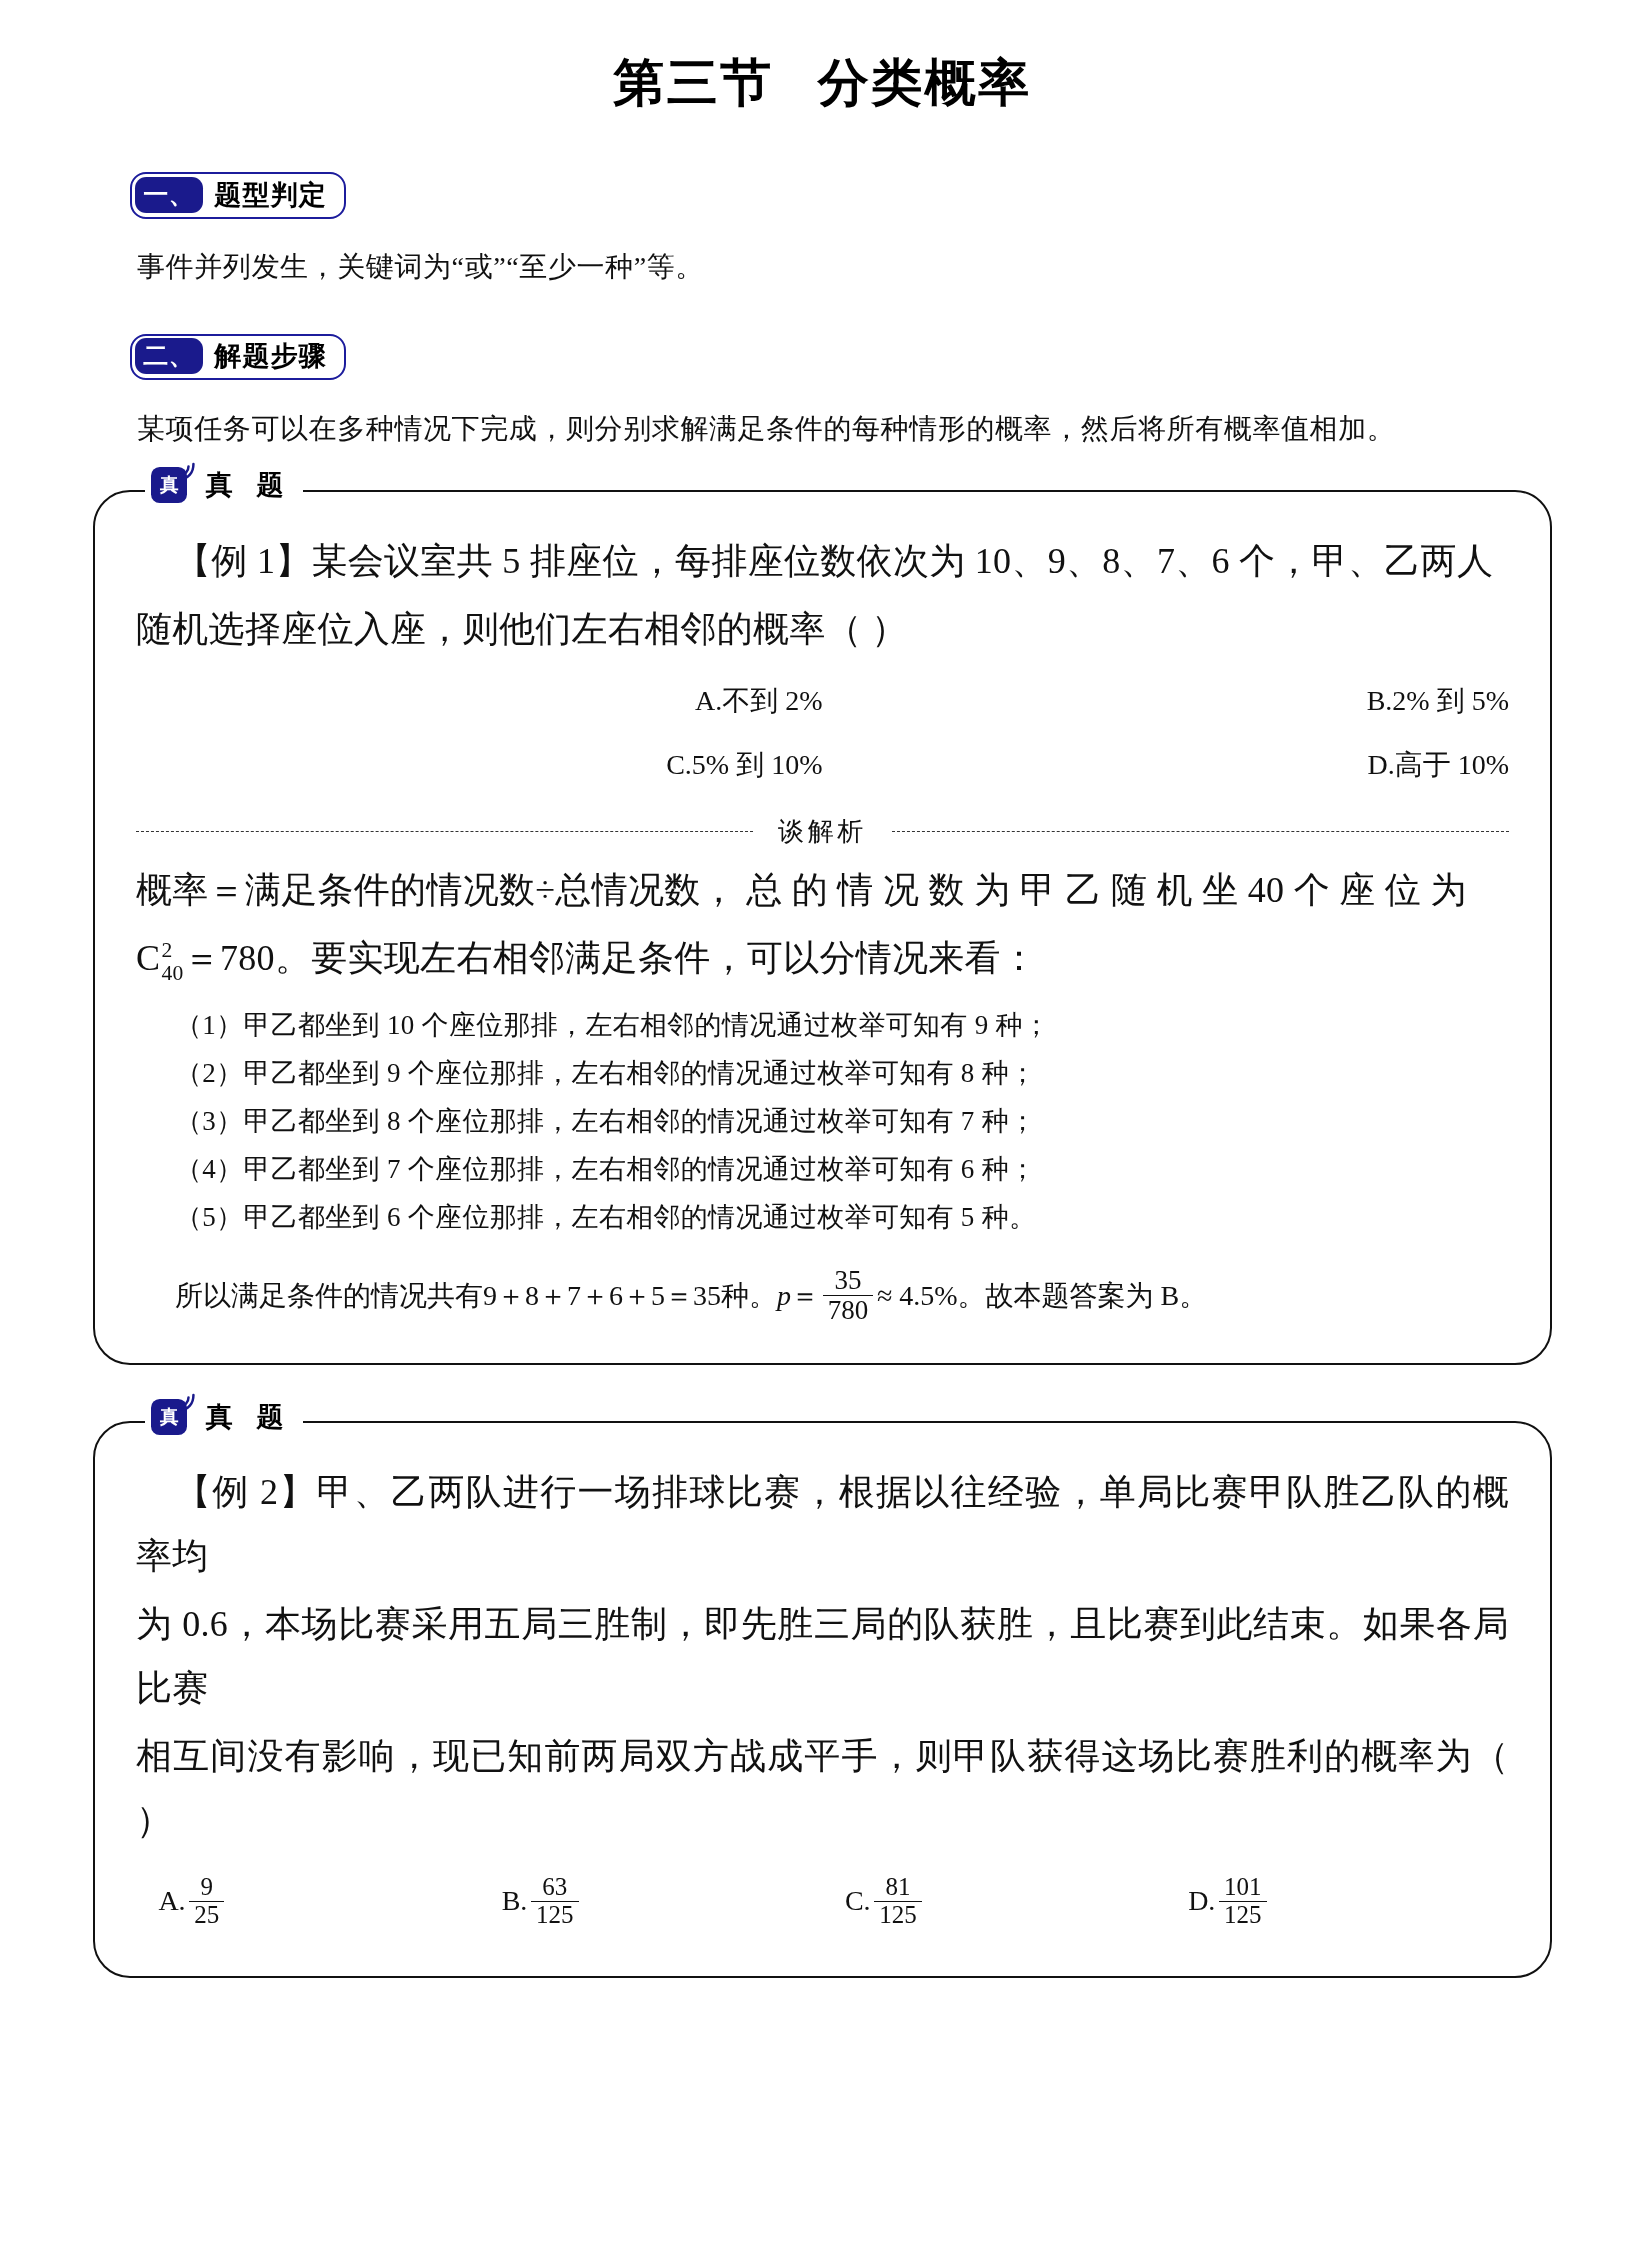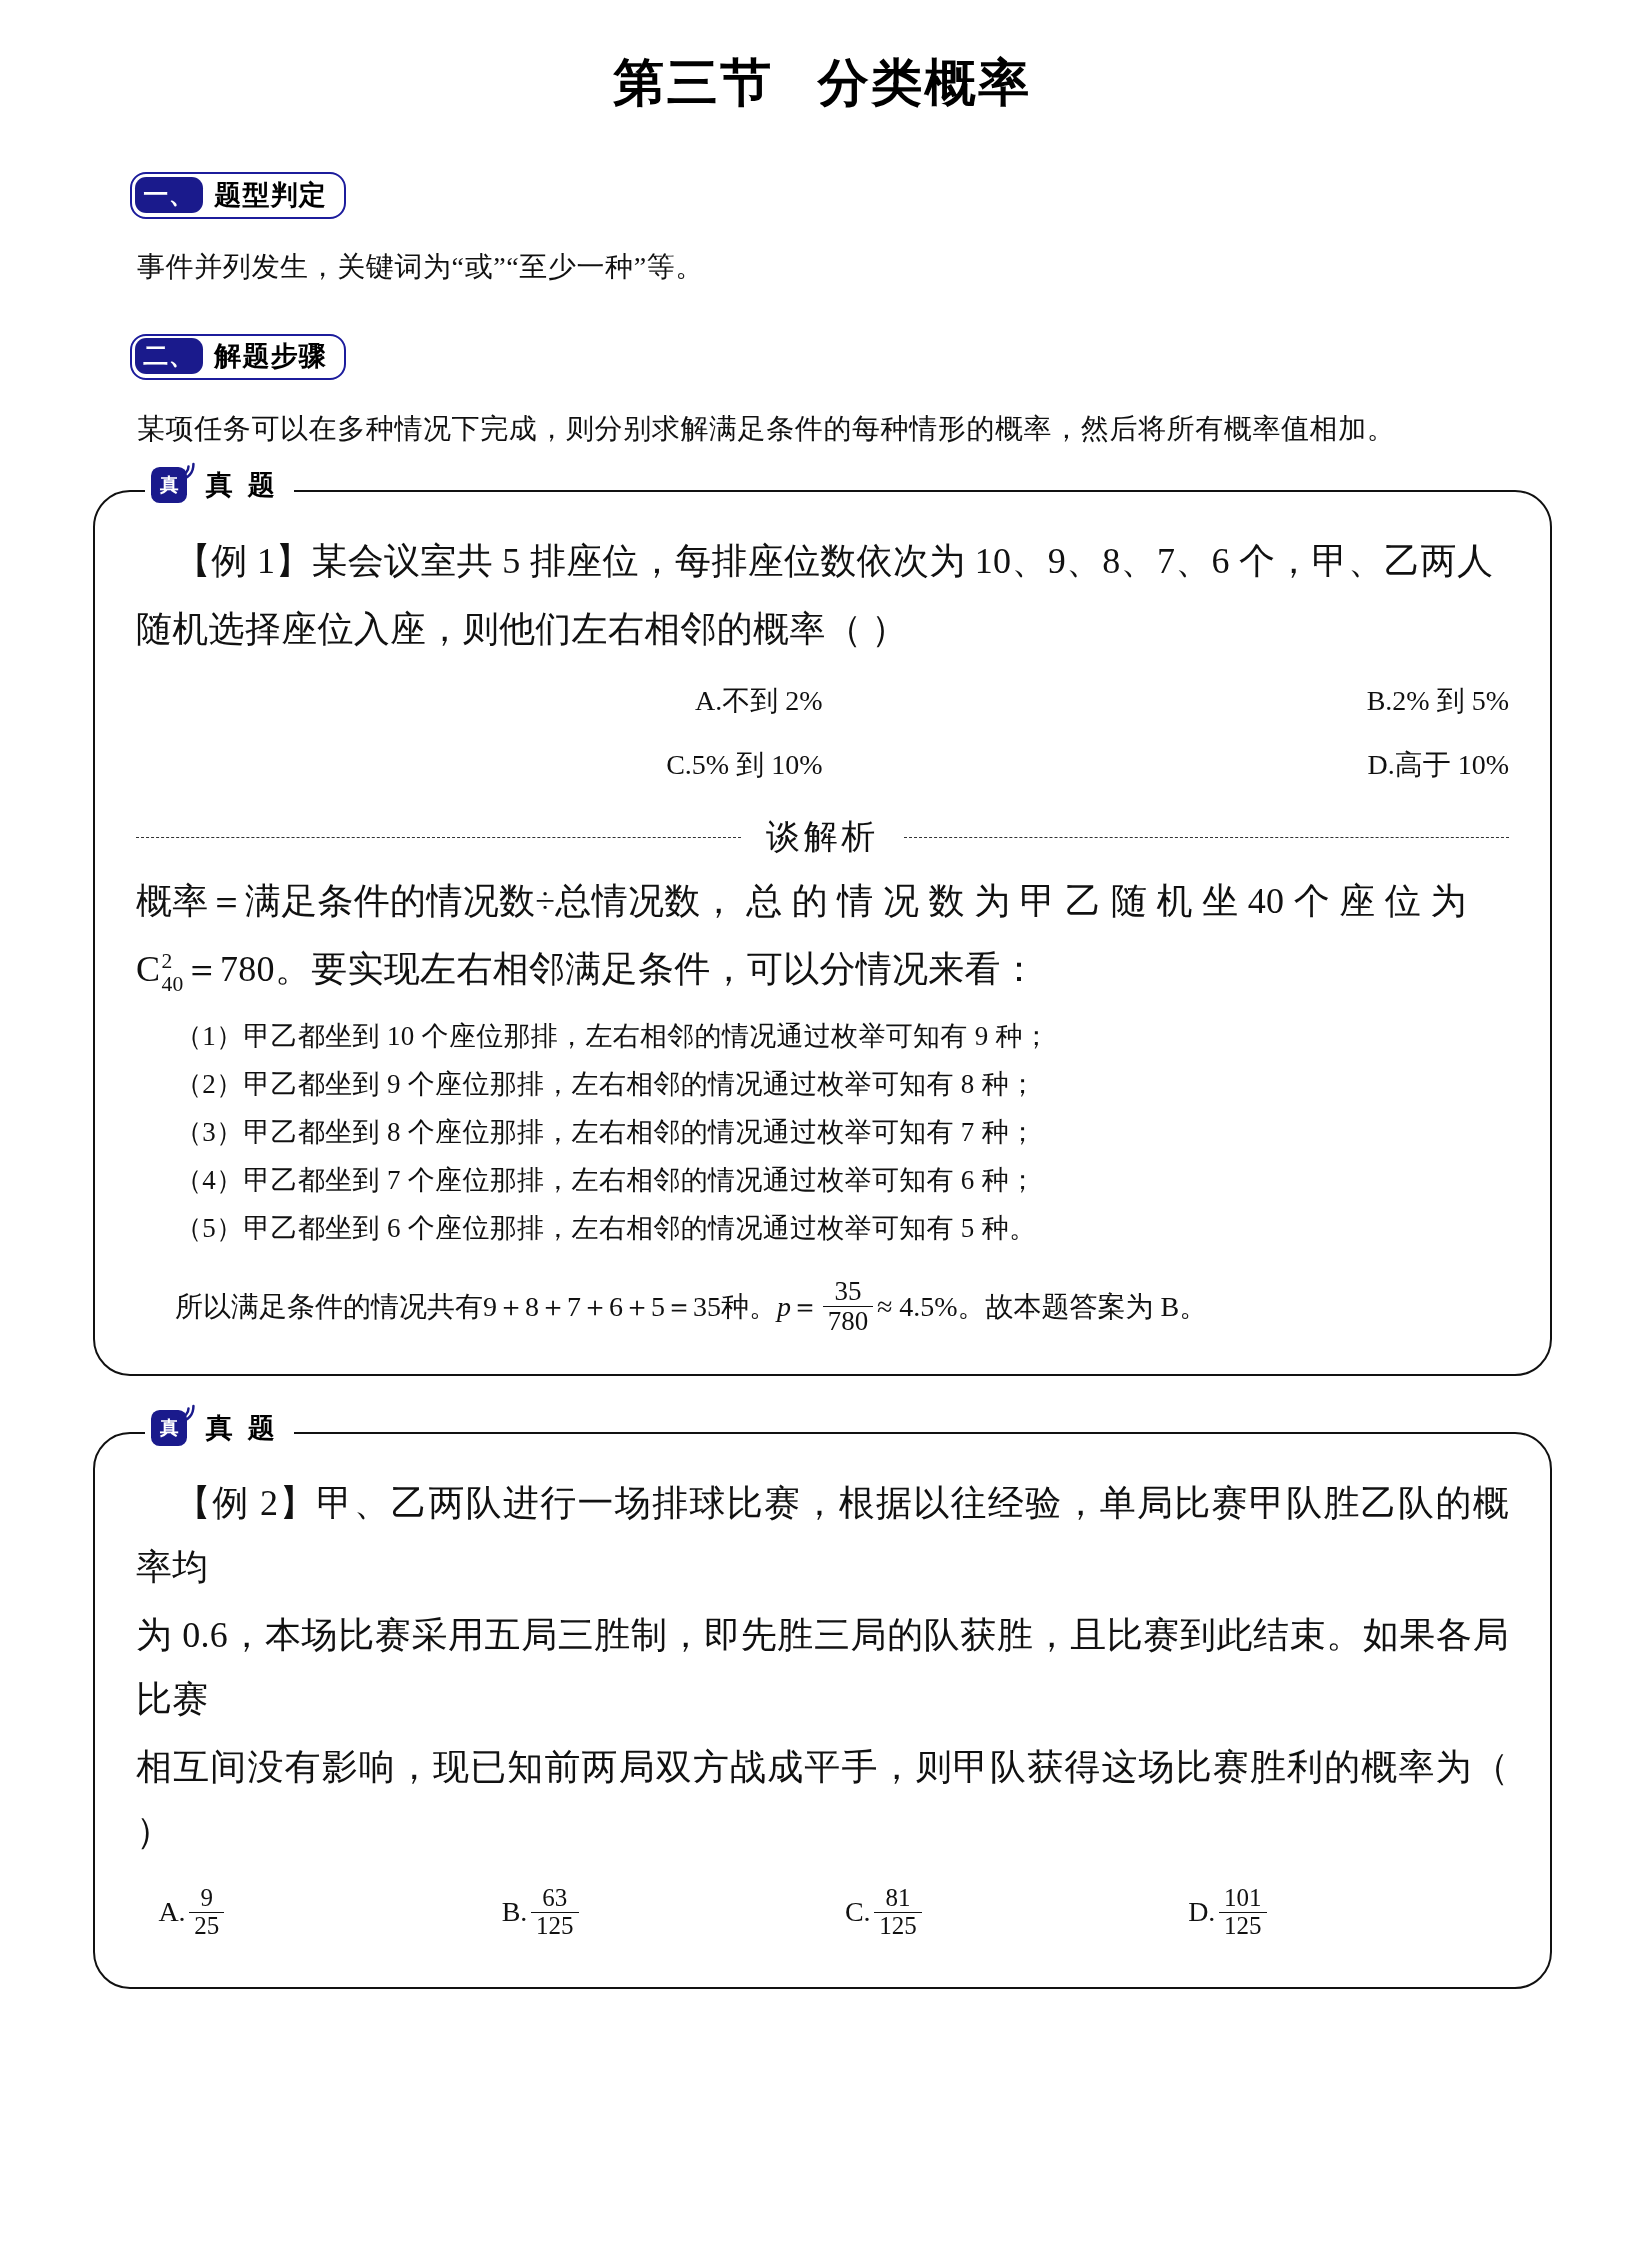--- a/index.html
+++ b/index.html
@@ -103,21 +103,21 @@
     font-size: 18.6px;
     display: flex; align-items: center; justify-content: center;
     letter-spacing: 0;
   }
   .qtag .waves {
     position: absolute;
     right: -13.7px;
     top: -8.7px;
   }
   .qtag .label {
-    font-family: Liberation Sans, sans-serif;
+    font-family: Liberation Mono, monospace;
     font-weight: bold;
     font-size: 27px;
     margin-left: 18.6px;
     letter-spacing: 3.7px;
     color: #000;
   }
 
   .qtext {
     font-size: 36px;
     line-height: 1.78;
@@ -174,21 +174,21 @@
     align-items: center;
     margin: 27px 0 8.7px 0;
     color: #111;
   }
   .divider .dash {
     flex: 1;
     height: 0;
     border-top: 1.9px dashed #333;
   }
   .divider .dlabel {
-    font-size: 34px;
+    font-size: 26px;
     padding: 0 25px;
     letter-spacing: 3.7px;
     white-space: nowrap;
     font-family: Liberation Serif, serif;
   }
 
   .steps { margin: 11.2px 0 0 0; }
   .steps .step {
     font-size: 27px;
     line-height: 1.78;

